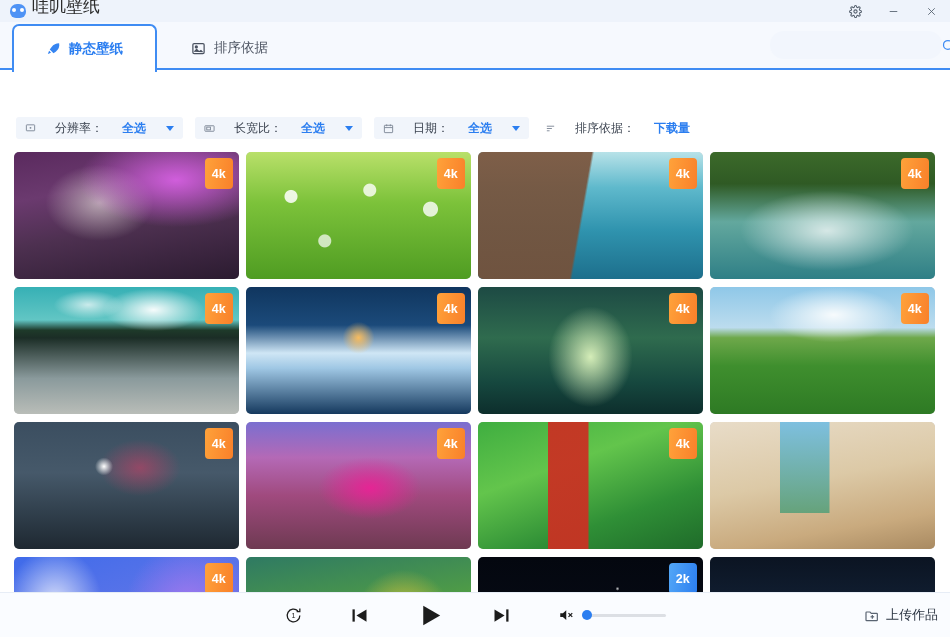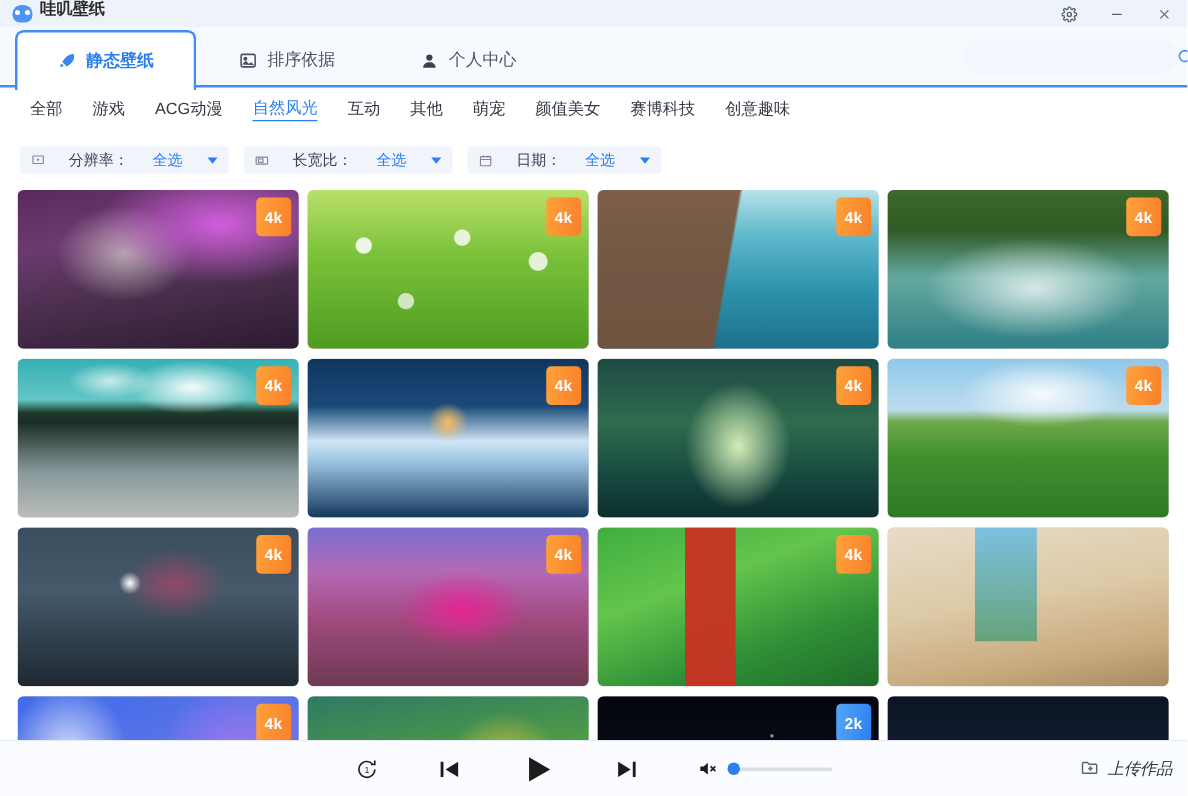--- a/index.html
+++ b/index.html
@@ -20,21 +20,21 @@
     width: 16px; height: 14px; border-radius: 7px 7px 6px 6px;
     background: #4f93f5; position: relative; flex: none;
   }
   .app-logo::before, .app-logo::after {
     content: ""; position: absolute; top: 4px; width: 4px; height: 4px;
     border-radius: 50%; background: #fff;
   }
   .app-logo::before { left: 2px; }
   .app-logo::after { right: 2px; }
   .app-title {
-    font-size: 13px; font-weight: bold; color: #2b2b2b;
+    font-size: 17px; font-weight: normal; color: #2b2b2b;
     white-space: nowrap; line-height: 12px; margin-top: -8px;
   }
   .titlebar-skew {
     position: absolute; left: 0; top: 0; height: 22px; width: 230px;
     background: linear-gradient(100deg, #dfe9f9 0%, #e9f0fb 60%, #eef3fb 100%);
     clip-path: polygon(0 0, 100% 0, 72% 100%, 0 100%);
     z-index: -1;
   }
   .win-ctrls {
     margin-left: auto; display: flex; align-items: center; height: 22px;
@@ -87,21 +87,21 @@
   .filters {
     position: absolute; top: 112px; left: 0; width: 950px; height: 32px;
     display: flex; align-items: center; gap: 12px; padding-left: 16px;
   }
   .chip {
     display: flex; align-items: center; gap: 19px; height: 22px;
     padding: 0 9px; background: #f1f5fb; border-radius: 3px;
     font-size: 12px; color: #3a424f; cursor: default; white-space: nowrap;
   }
   .chip.plain { background: transparent; padding-left: 4px; }
-  .chip .val { color: #2b7ef0; font-weight: normal; }
+  .chip .val { color: #2b7ef0; font-weight: bold; }
   .chip .caret {
     width: 0; height: 0; border-left: 4px solid transparent;
     border-right: 4px solid transparent; border-top: 5px solid #2b7ef0;
     margin-left: 1px;
   }
   .chip-ico { color: #7d8796; display: flex; }
 
   
   .grid {
     position: absolute; top: 152px; left: 14px;
@@ -137,22 +137,22 @@
   .volwrap { display: flex; align-items: center; gap: 6px; }
   .voltrack {
     width: 84px; height: 3px; background: #dcdfe4; border-radius: 2px;
     position: relative;
   }
   .volknob {
     position: absolute; left: 0; top: -3.5px; width: 10px; height: 10px;
     border-radius: 50%; background: #2b7ef0;
   }
   .upload {
-    position: absolute; right: 12px; display: flex; align-items: flex-start;
-    gap: 6px; font-size: 13px; color: #2b3442; cursor: default; font-style: italic;
+    position: absolute; right: 12px; display: flex; align-items: flex-end;
+    gap: 6px; font-size: 13px; color: #2b3442; cursor: default;
   }
   .up-ico { color: #5a6472; display: flex; }
 </style>
 </head>
 <body>
 
 <div id="app">
 
   <div class="titlebar">
     <div class="titlebar-skew"></div>
@@ -198,55 +198,34 @@
         <span class="tab-ico">
           <svg width="15" height="15" viewBox="0 0 24 24" fill="none" stroke="#4a5260" stroke-width="2">
             <rect x="3" y="4" width="18" height="16" rx="2"></rect>
             <circle cx="8.5" cy="9.5" r="1.6" fill="#4a5260"></circle>
             <path d="M4 17l5-5 4 4 3-2 4 4" fill="#4a5260" stroke="none"></path>
           </svg>
         </span>
         <span>排序依据</span>
       </div>
 
-      <div class="tab">
-        <span class="tab-ico">
-          <svg width="15" height="15" viewBox="0 0 24 24" fill="#3a424f">
-            <circle cx="12" cy="8" r="4"></circle>
-            <path d="M4 21c0-4.4 3.6-7 8-7s8 2.6 8 7z"></path>
-          </svg>
-        </span>
-        <span>个人中心</span>
-      </div>
 
     </div>
 
     <div class="searchwrap">
       <input type="text" placeholder="" style="">
       <span class="search-ico">
         <svg width="15" height="15" viewBox="0 0 24 24" fill="none" stroke="currentColor" stroke-width="2">
           <circle cx="11" cy="11" r="7"></circle>
             <line x1="16.2" y1="16.2" x2="21" y2="21"></line>
         </svg>
       </span>
     </div>
   </div>
 
-  <div class="cats">
-    <div class="cat">全部</div>
-    <div class="cat">游戏</div>
-    <div class="cat">ACG动漫</div>
-    <div class="cat active">自然风光</div>
-    <div class="cat">互动</div>
-    <div class="cat">其他</div>
-    <div class="cat">萌宠</div>
-    <div class="cat">颜值美女</div>
-    <div class="cat">赛博科技</div>
-    <div class="cat">创意趣味</div>
-  </div>
 
   <div class="filters">
 
     <div class="chip">
       <span class="chip-ico">
         <svg width="11" height="11" viewBox="0 0 24 24" fill="none" stroke="currentColor" stroke-width="2">
           <rect x="3" y="4" width="18" height="13" rx="1"></rect>
             <circle cx="12" cy="10.5" r="2" fill="currentColor" stroke="none"></circle>
         </svg>
       </span>
@@ -274,20 +253,31 @@
             <line x1="3" y1="10" x2="21" y2="10"></line>
           <line x1="8" y1="3" x2="8" y2="7"></line>
             <line x1="16" y1="3" x2="16" y2="7"></line>
         </svg>
       </span>
       <span>日期：</span>
       <span class="val">全选</span>
       <span class="caret"></span>
     </div>
 
+    <div class="chip plain">
+      <span class="chip-ico">
+        <svg width="11" height="11" viewBox="0 0 24 24" stroke="currentColor" stroke-width="2">
+          <line x1="4" y1="7" x2="20" y2="7"></line>
+            <line x1="4" y1="12" x2="15" y2="12"></line>
+            <line x1="4" y1="17" x2="10" y2="17"></line>
+        </svg>
+      </span>
+      <span>排序依据：</span>
+      <span class="val">下载量</span>
+    </div>
 
   </div>
 
   <div class="grid">
 
     <div class="card">
       <div class="thumb" style="background:
         radial-gradient(ellipse 70% 60% at 72% 22%, rgba(214,96,226,.95) 0%, rgba(150,50,170,0) 62%),
         radial-gradient(ellipse 40% 50% at 38% 40%, rgba(255,255,240,.55) 0%, rgba(255,255,240,0) 60%),
         linear-gradient(170deg,#5a2a5e 0%,#6b3a6f 30%,#4d3050 58%,#2b1b30 100%);"></div>

